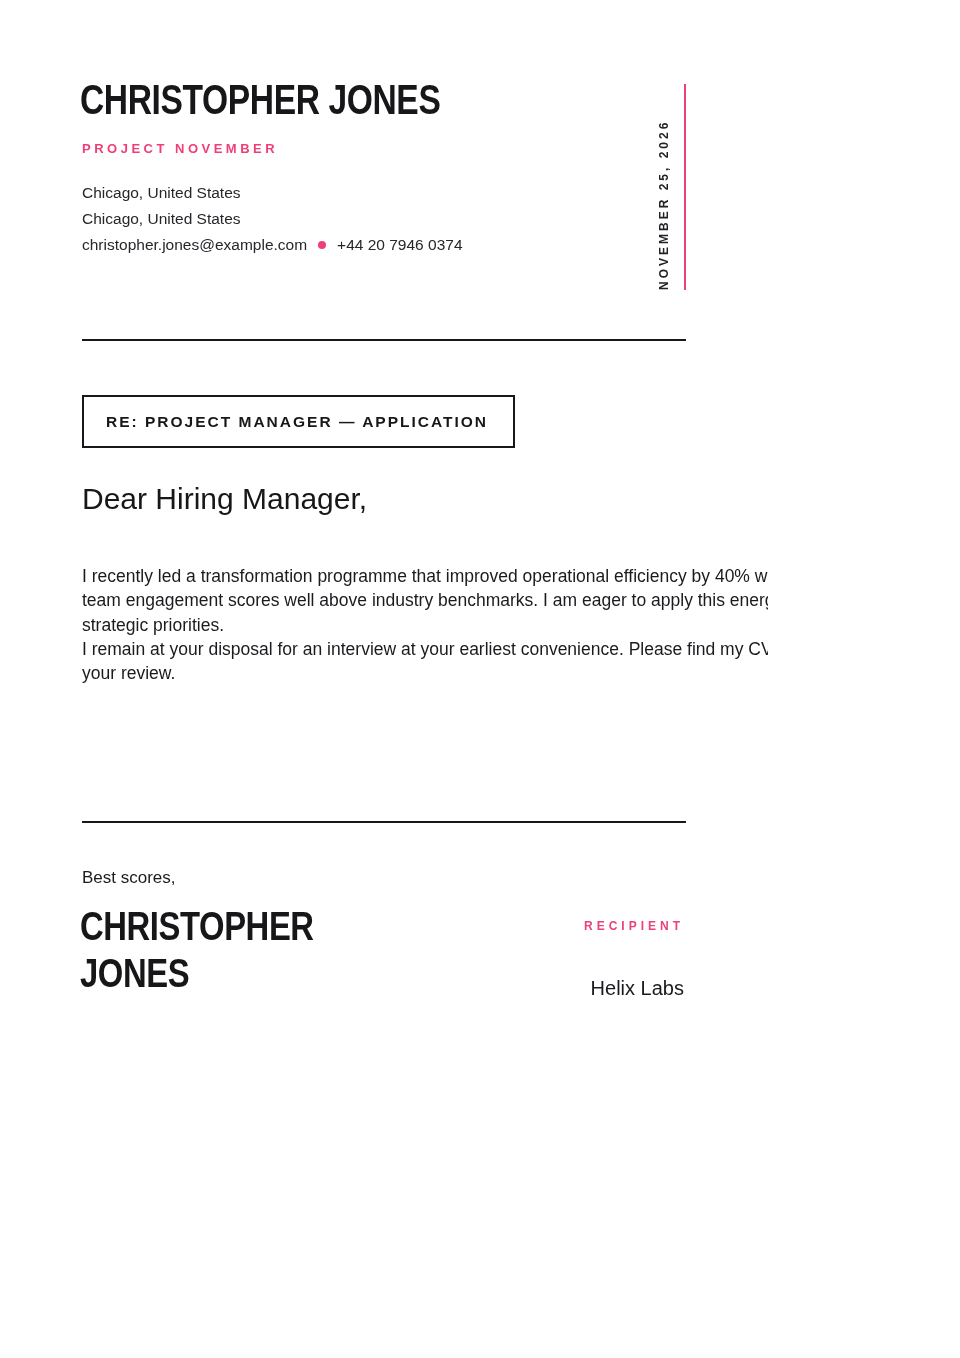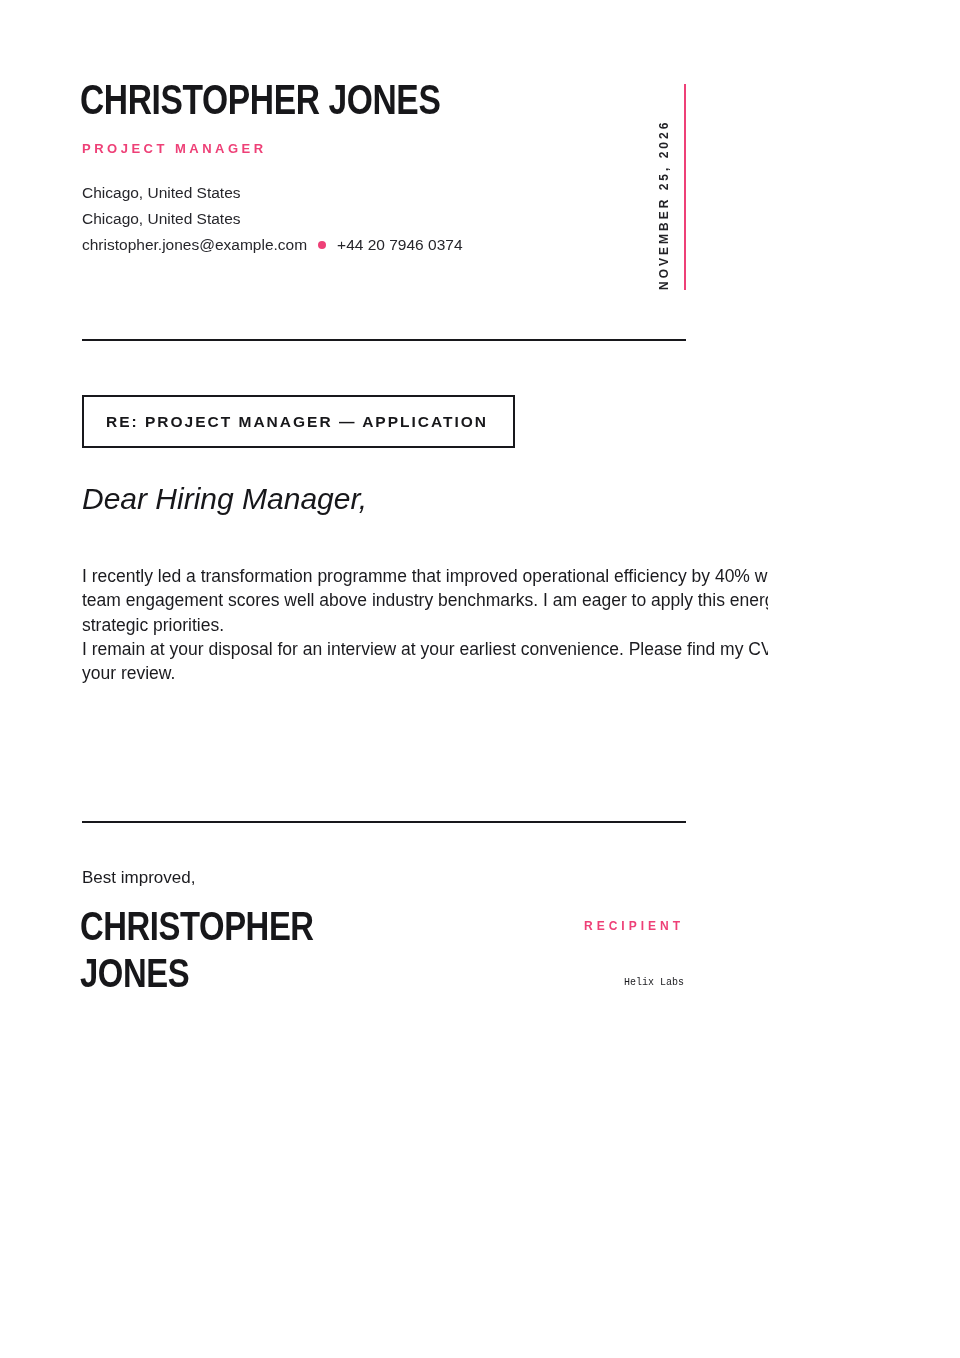--- a/index.html
+++ b/index.html
@@ -63,21 +63,21 @@
     position: absolute; left: 82px; top: 395px;
     border: 2px solid #18181c;
     padding: 16px 25px 15px 22px;
     font-size: 15.5px; font-weight: bold; letter-spacing: 2px;
     color: #17171a; white-space: nowrap;
   }
 
   
   .salutation {
     position: absolute; left: 82px; top: 482px;
-    font-size: 30px; font-style: italic; font-weight: 300;
+    font-size: 30px; font-weight: 300;
     color: #17171a;
   }
   .body-text {
     position: absolute; left: 82px; top: 564px; width: 812px;
     font-size: 17.5px; line-height: 24.3px; color: #1b1b1f;
   }
   .body-text p { margin: 0; }
 
   
   .regards {
@@ -94,21 +94,21 @@
   
   .recipient {
     position: absolute; right: 84px; top: 919px;
     text-align: right; z-index: 2;
   }
   .recipient-label {
     font-size: 12px; font-weight: bold; letter-spacing: 4px;
     color: var(--accent);
   }
   .recipient-name {
-    margin-top: 44px; font-size: 10px; color: #1b1b1f; font-family: Liberation Mono, monospace;
+    margin-top: 44px; font-size: 20px; color: #1b1b1f;
   }
 
   
   .circle-decoration {
     position: absolute; left: 778px; top: 900px;
     width: 272px; height: 272px; border-radius: 50%;
     border: 1.5px solid var(--accent); z-index: 1;
   }
   .diagonal-decoration {
     position: absolute; left: 832px; top: 807px;
@@ -118,21 +118,21 @@
   }
 
   :root { --accent: #ee4077; }
 </style>
 </head>
 <body>
 
 <div class="page">
 
   <h1 class="name">CHRISTOPHER JONES</h1>
-  <div class="job-title">PROJECT MANAGER</div>
+  <div class="job-title">PROJECT NOVEMBER</div>
 
   <div class="contact">
     <div class="contact-row">Chicago, United States</div>
     <div class="contact-row">Chicago, United States</div>
     <div class="contact-row">
       <span>christopher.jones@example.com</span>
       <span class="dot-sep"></span>
       <span>+44 20 7946 0374</span>
     </div>
   </div>
@@ -147,21 +147,21 @@
     <span>RE: PROJECT MANAGER — APPLICATION</span>
   </div>
 
   <div class="salutation">Dear Hiring Manager,</div>
 
   <div class="body-text">
     <p>I recently led a transformation programme that improved operational efficiency by 40% while maintaining team engagement scores well above industry benchmarks. I am eager to apply this energy to your strategic priorities.</p>
     <p>I remain at your disposal for an interview at your earliest convenience. Please find my CV attached for your review.</p>
   </div>
 
-  <div class="regards">Best improved,</div>
+  <div class="regards">Best scores,</div>
   <div class="signature">CHRISTOPHER JONES</div>
 
   <div class="recipient">
     <div class="recipient-label">RECIPIENT</div>
     <div class="recipient-name">Helix Labs</div>
   </div>
 
   <div class="circle-decoration"></div>
   <div class="diagonal-decoration"></div>
 

